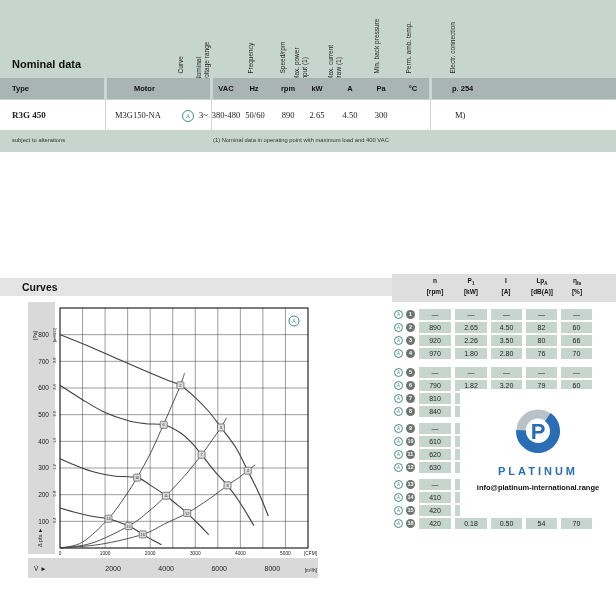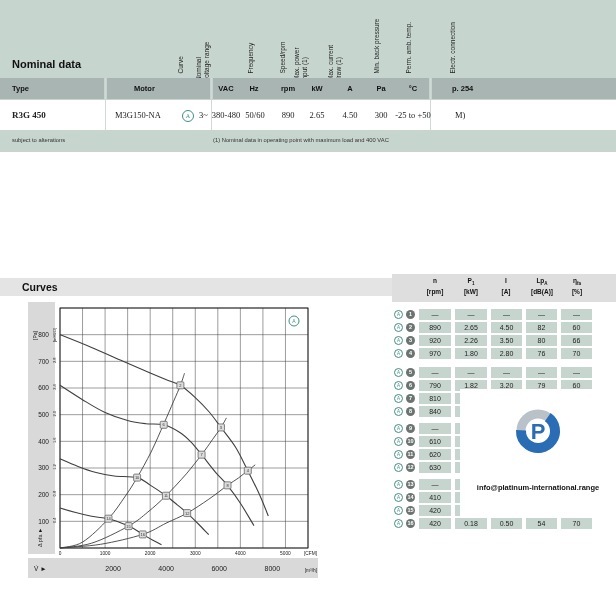--- a/index.html
+++ b/index.html
@@ -81,21 +81,20 @@
   <span class="dval" style="left:12px;font-weight:bold;font-size:9px">R3G 450</span>
   <span class="dval" style="left:115px">M3G150-NA</span>
   <span class="dval" style="left:182px"><span class="refc big">A</span></span>
   <span class="dval" style="left:199px">3~</span>
   <span class="dval c" style="left:226px">380-480</span>
   <span class="dval c" style="left:255px">50/60</span>
   <span class="dval c" style="left:288px">890</span>
   <span class="dval c" style="left:317px">2.65</span>
   <span class="dval c" style="left:350px">4.50</span>
   <span class="dval c" style="left:381px">300</span>
-  <span class="dval c" style="left:413px;width:56px;margin-left:-28px">-25 to +50</span>
   <span class="dval" style="left:455px">M)</span>
 
   <span class="note" style="left:12px">subject to alterations</span>
   <span class="note" style="left:213px">(1) Nominal data in operating point with maximum load and 400 VAC</span>
 
   <div class="abs curvesbar"></div>
   <div class="abs curves-title">Curves</div>
 
   <svg id="chart" class="abs" width="292" height="278" viewBox="0 0 292 278">
       <rect x="0" y="2" width="27" height="252" fill="#d9d9d9"></rect>
@@ -327,16 +326,17 @@
       </div>
   </div>
 
   <div class="abs watermark">
     <svg width="60" height="60" style="position:absolute;left:48px;top:14px">
       <circle cx="30" cy="28" r="17" fill="none" stroke="#b9c2c8" stroke-width="9"></circle>
       <circle cx="30" cy="28" r="17" fill="none" stroke="#2a6db5" stroke-width="10" stroke-dasharray="70 37" transform="rotate(-55 30 28)"></circle>
       <circle cx="30" cy="28" r="11" fill="#ffffff"></circle>
       <text x="30" y="36" text-anchor="middle" font-size="22" font-weight="bold" fill="#2a6db5">P</text>
     </svg>
+    <div class="wm-brand">PLATINUM</div>
     <div class="wm-email">info@platinum-international.range</div>
   </div>
 
 </div>
 
 </body></html>

